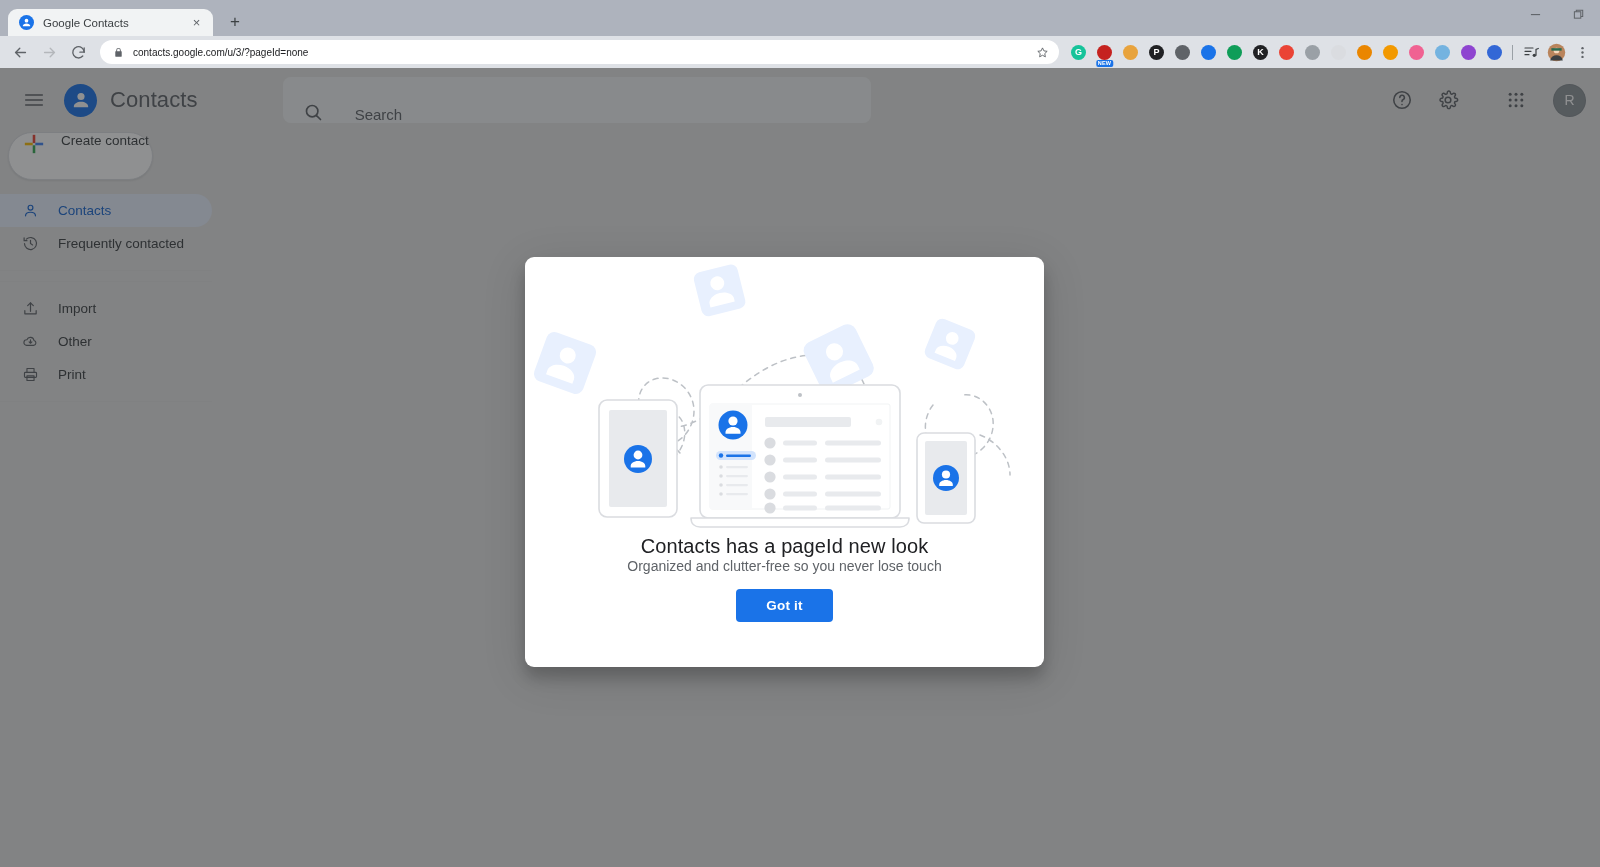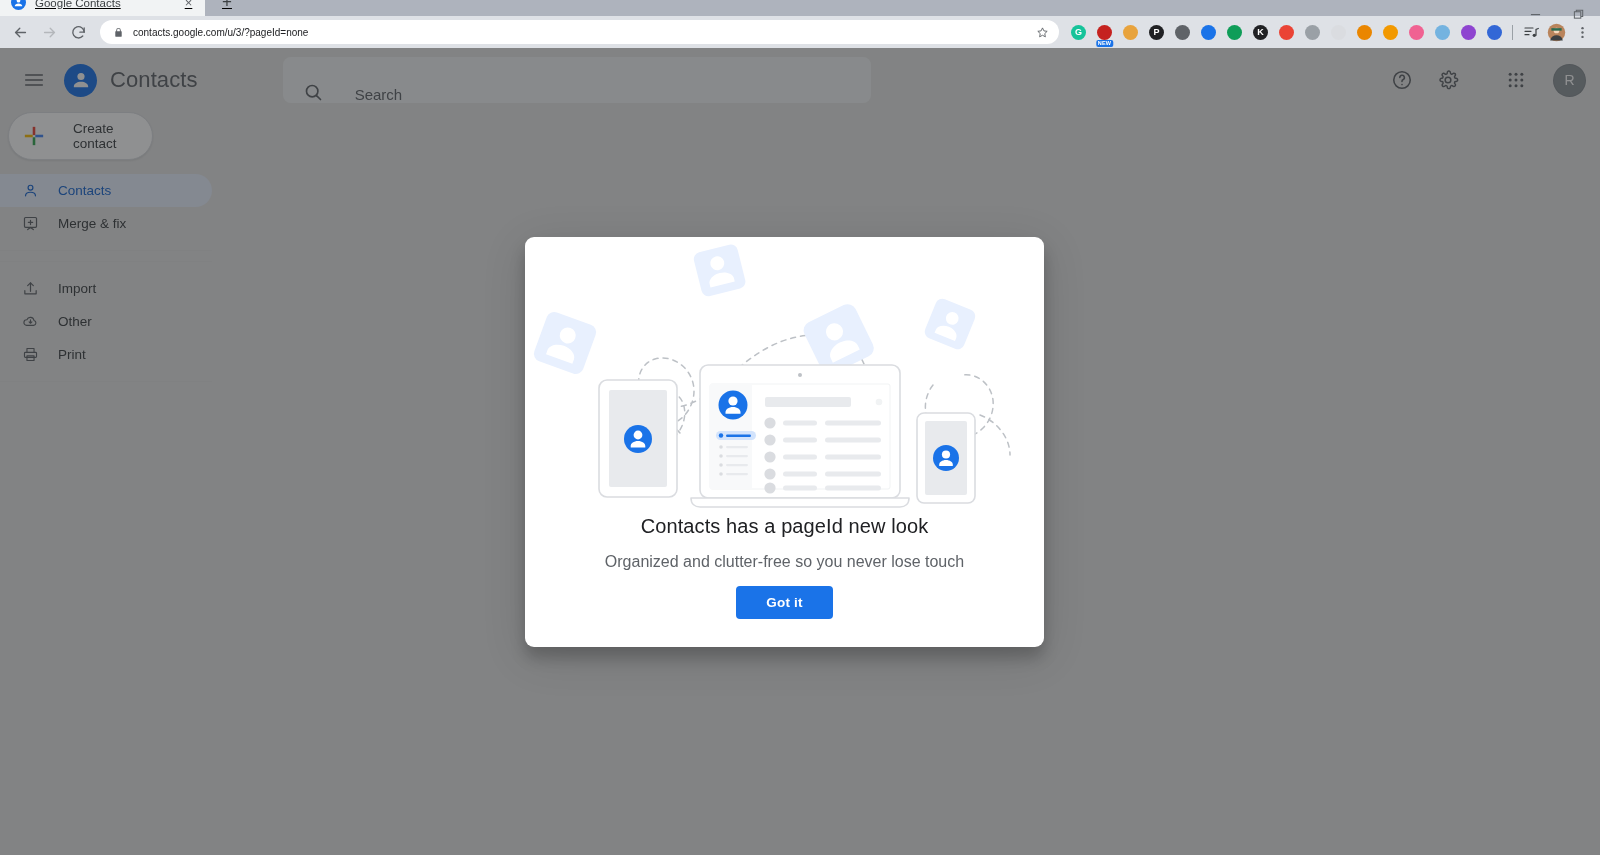--- a/index.html
+++ b/index.html
@@ -5,26 +5,26 @@
   * { box-sizing: border-box; margin: 0; padding: 0; }
   html, body { width: 1600px; height: 867px; overflow: hidden; }
   body {
     font-family: "Liberation Sans", sans-serif;
     background: #ffffff;
     position: relative;
   }
 
   
   .browser-titlebar {
-    height: 16px;
+    height: 36px;
     background: #aeb3bd;
     display: flex;
     align-items: flex-end;
+    padding-left: 8px;
     position: relative;
-    text-decoration: underline;
   }
   .tab {
     display: flex;
     align-items: center;
     gap: 9px;
     background: #f1f3f4;
     height: 27px;
     width: 205px;
     border-radius: 9px 9px 0 0;
     padding: 0 9px 0 11px;
@@ -182,22 +182,21 @@
     padding-top: 0px;
     flex-shrink: 0;
   }
   .create-btn {
     margin: 0 0 0 8px;
     height: 48px;
     width: 145px;
     border: 1px solid #dadce0;
     border-radius: 24px;
     display: flex;
-    align-items: center;
-    gap: 28px;
+    gap: 16px;
     padding-left: 14px;
     background: #fff;
     box-shadow: 0 1px 2px rgba(60,64,67,.12);
   }
   .create-label { font-size: 13.5px; color: #3c4043; }
 
   .nav-section { margin-top: 14px; }
   .nav-item {
     display: flex;
     align-items: center;
@@ -248,21 +247,21 @@
     display: flex;
     flex-direction: column;
     align-items: center;
   }
   .illus { width: 519px; height: 280px; position: relative; }
   .dlg-title {
     font-size: 20px; color: #202124; font-weight: 400;
     margin-top: -2px; letter-spacing: .1px;
   }
   .dlg-sub {
-    font-size: 16px; color: #5f6368; margin-top: 15px;
+    font-size: 14px; color: #5f6368; 
   }
   .got-it {
     margin-top: 15px;
     background: #1a73e8;
     color: #fff;
     font-size: 13.5px;
     font-weight: bold;
     border: none;
     border-radius: 4px;
     padding: 9px 30px;
@@ -486,26 +485,26 @@
             <svg width="17" height="17" viewBox="0 0 24 24" fill="none" stroke="currentColor" stroke-width="1.7">
                 <circle cx="12" cy="8" r="3.4"></circle>
                 <path d="M5 19.5c0-3 3.1-5 7-5s7 2 7 5" stroke-linecap="round"></path>
               </svg>
           </span>
           <span>Contacts</span>
         </div>
         <div class="nav-item">
           <span class="nav-ico">
             <svg width="17" height="17" viewBox="0 0 24 24" fill="none" stroke="currentColor" stroke-width="1.7" stroke-linecap="round">
-                <rect x="3.5" y="3.5" width="17" height="14" rx="1.5"></rect>
-                <path d="M8 20.5l4-3 4 3"></path>
-                <path d="M12 7.5v6M9 10.5h6"></path>
+                <path d="M3.5 12a8.5 8.5 0 1 0 2.6-6.1"></path>
+                <path d="M3 4v4h4"></path>
+                <path d="M12 7.5V12l3 2"></path>
               </svg>
           </span>
-          <span>Merge &amp; fix</span>
+          <span>Frequently contacted</span>
         </div>
       </div>
 
       <div class="nav-divider"></div>
 
 
       <div class="nav-divider"></div>
 
       <div class="nav-section" style="margin-top:0;">
         <div class="nav-item">

